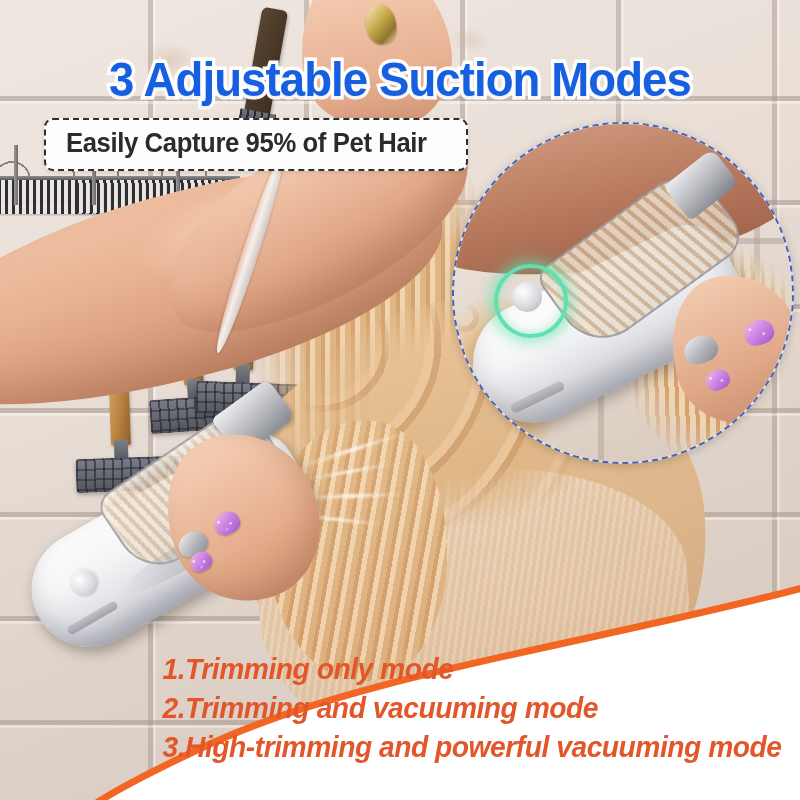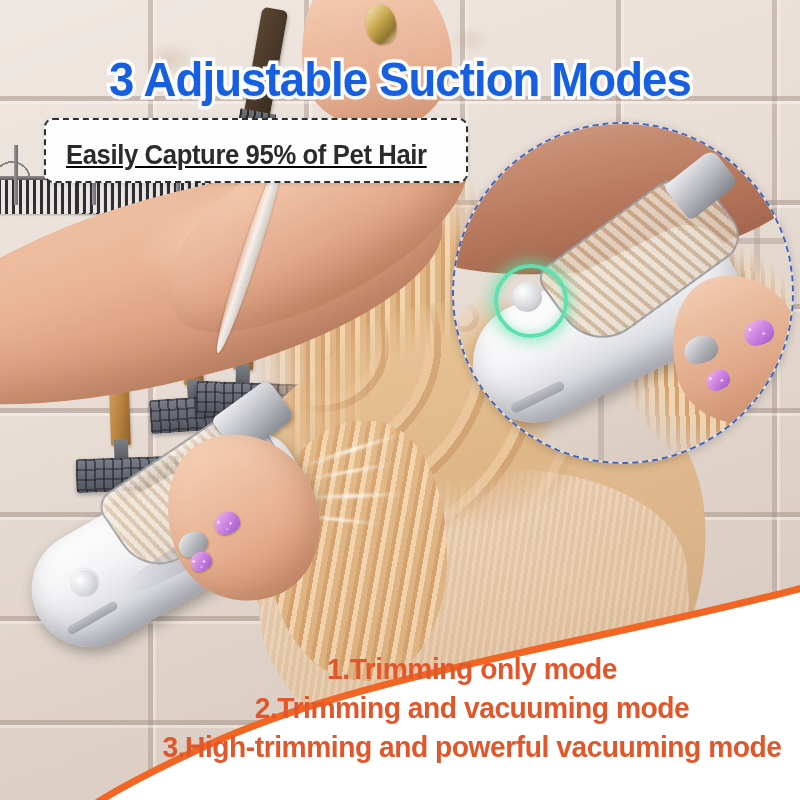--- a/index.html
+++ b/index.html
@@ -528,27 +528,26 @@
       0 0 6px rgba(255,255,255,.95),
       0 2px 3px rgba(0,0,0,.10);
     white-space: nowrap;
     z-index: 10;
   }
 
   
   .subtitle-box {
     position: absolute;
     left: 44px; top: 118px;
-    padding: 19px 20px 9px 20px;
+    padding: 7px 20px 9px 20px;
     background: #fdfdfd;
     border: 2px dashed #2e2e2e;
     border-radius: 9px;
     z-index: 10;
     box-shadow: 0 1px 4px rgba(0,0,0,.12);
-    text-decoration: underline;
   }
   .subtitle-text {
     font-family: "Liberation Sans", sans-serif;
     font-weight: 700;
     font-size: 27px;
     line-height: 33px;
     letter-spacing: -.4px;
     color: #2b2b2b;
     transform: scaleX(.95);
     transform-origin: left center;
@@ -563,21 +562,22 @@
     width: 800px; height: 800px;
     z-index: 8;
     pointer-events: none;
   }
 
   .modes-list {
     position: absolute;
     right: 18px;
     bottom: 34px;
     z-index: 9;
-    text-align: center;
+    text-align: left;
+    font-style: italic;
   }
   .mode-line {
     font-family: "Liberation Sans", sans-serif;
     font-weight: 700;
     font-size: 30px;
     line-height: 39px;
     letter-spacing: -.5px;
     color: #E2562A;
     transform: scaleX(.94);
     transform-origin: right center;

